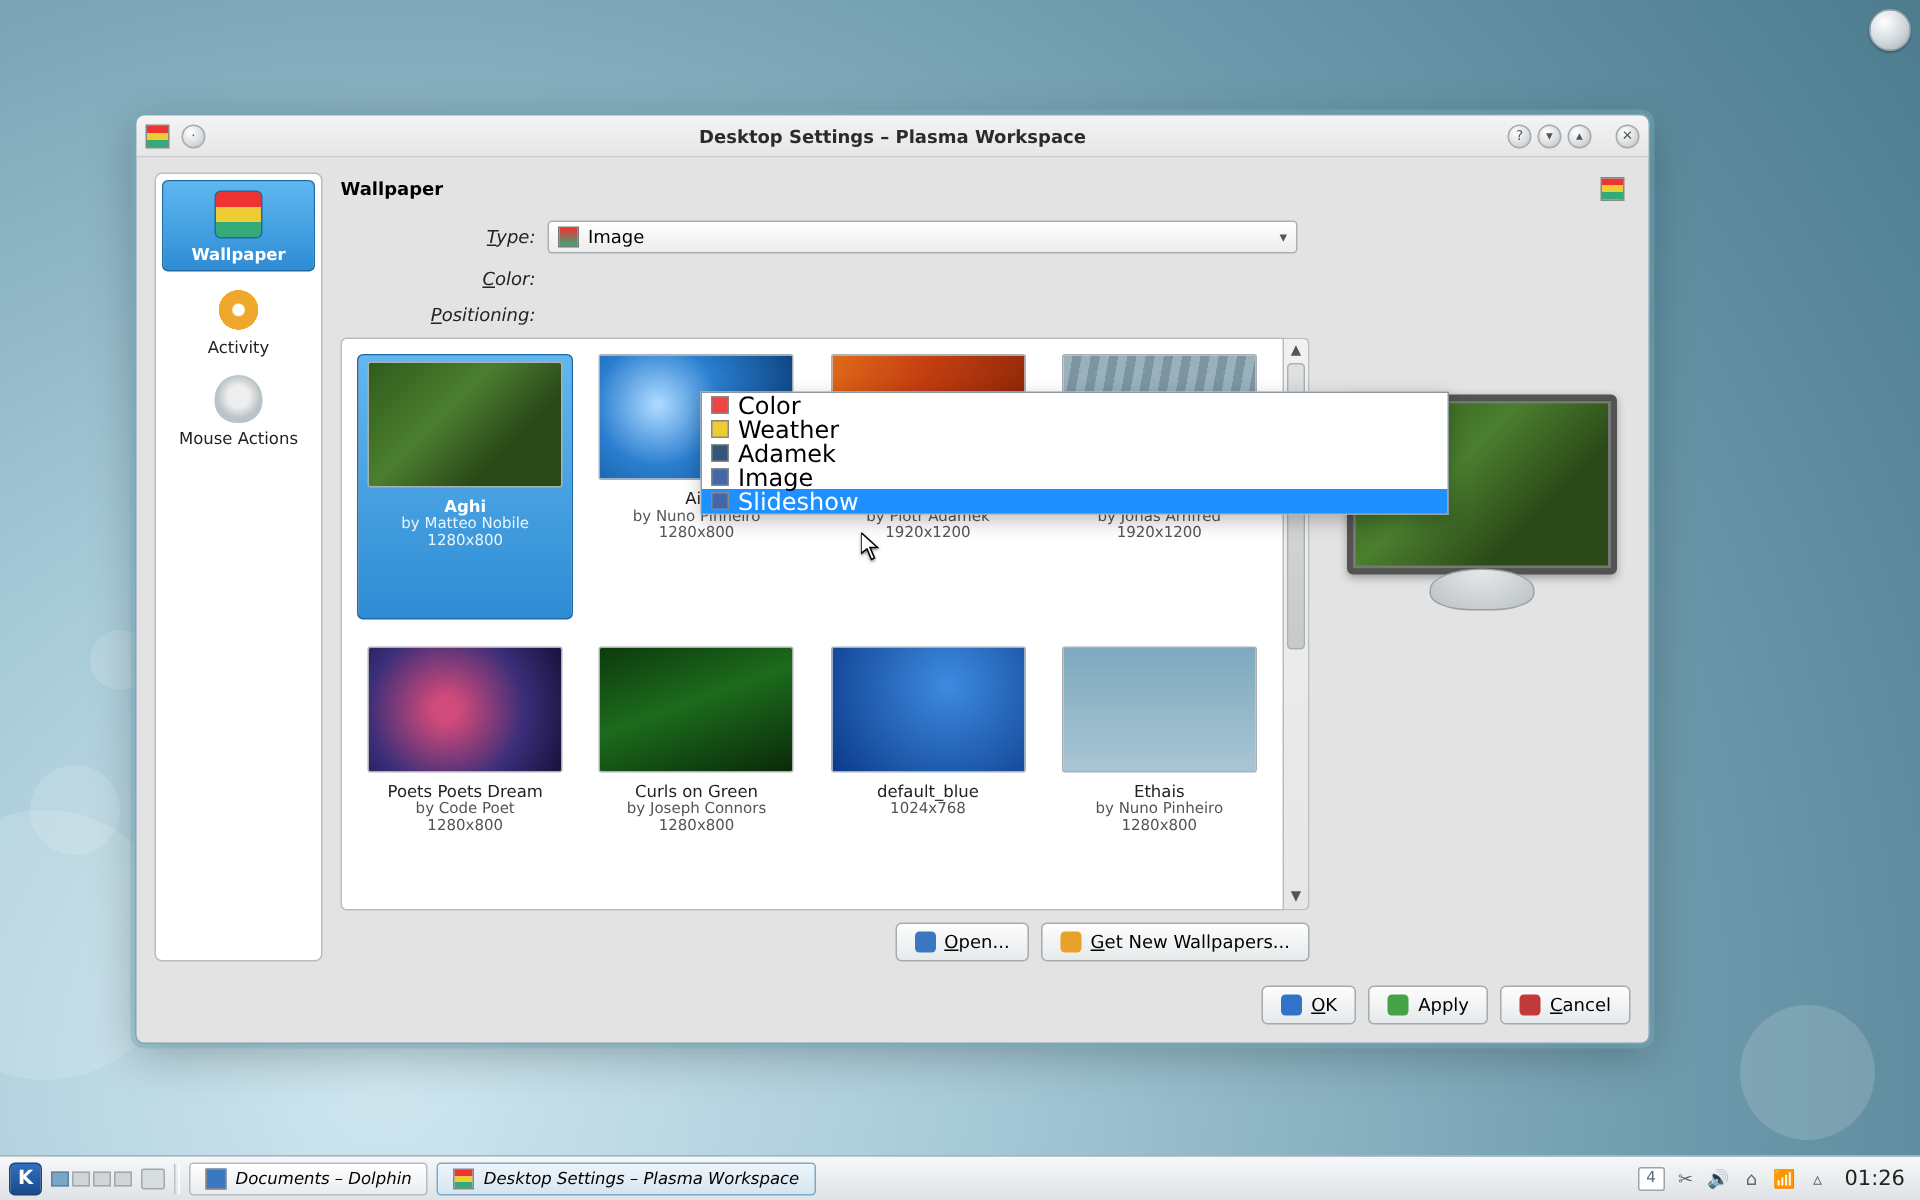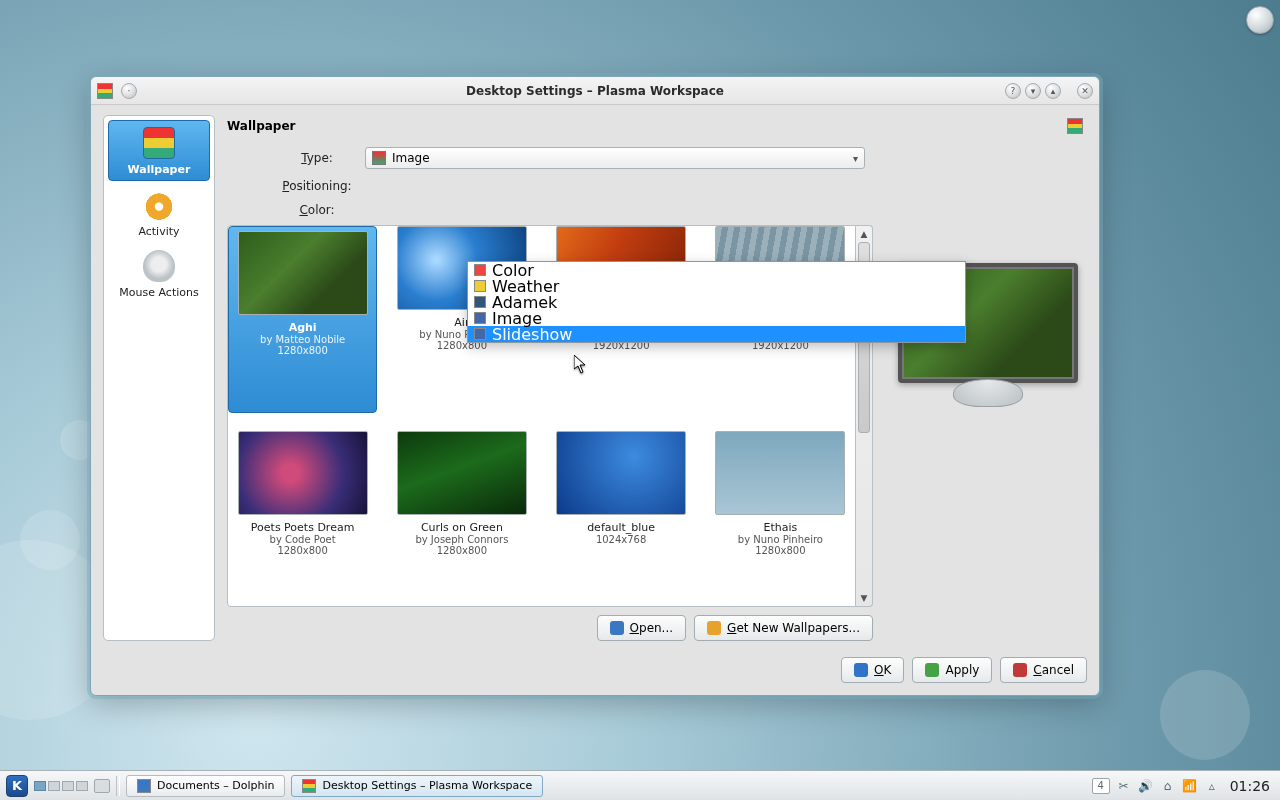--- a/index.html
+++ b/index.html
@@ -50,32 +50,32 @@
 }
 .sidebar-item .sicon { width:32px; height:32px; margin:0 auto 4px; border-radius:4px; }
 .sidebar-item.selected { background: linear-gradient(#5fb7f0,#2e8cd4); color:#fff; border:1px solid #1f6aa5; font-weight:bold; }
 
 .main { flex:1; display:flex; flex-direction:column; }
 .section-header { display:flex; align-items:center; justify-content:space-between; height:22px; margin-bottom:10px; }
 .section-header h2 { font-size:12px; font-weight:bold; }
 
 .form-rows { display:flex; flex-direction:column; gap:10px; margin-left:50px; margin-bottom:8px; }
 .form-row { display:flex; align-items:center; gap:8px; font-size:12px; }
-.form-row label { width:80px; text-align:center; color:#222; }
+.form-row label { width:80px; text-align:right; color:#222;font-style:italic; }
 .form-row label .ul { text-decoration: underline; }
 .combo { flex:0 0 500px; height:22px; border:1px solid #a8b1b6; border-radius:3px;
          background: linear-gradient(#fff,#ececec); display:flex; align-items:center; padding:0 6px; gap:6px; font-size:12px; position:relative;}
 .combo .chev { margin-left:auto; font-size:10px; color:#555; }
 .cicon { width:14px; height:14px; background:#3a6; border:1px solid #777; }
 
 .content-row { display:flex; gap:16px; flex:1; min-height:0; }
 .gallery-wrap { flex:1; display:flex; }
 .gallery {
   flex:1; background:#fff; border:1px solid #b5bfc4; border-radius:4px 0 0 4px;
-  display:grid; grid-template-columns: repeat(4, 1fr); gap:18px 10px;
+  padding:10px; display:grid; grid-template-columns: repeat(4, 1fr); gap:18px 10px;
   overflow:hidden;
 }
 .scrollbar { width:17px; background: linear-gradient(#f1f1f1,#e6e6e6); border:1px solid #b5bfc4; border-left:none;
              border-radius:0 4px 4px 0; display:flex; flex-direction:column; }
 .scrollbar .arr { height:16px; display:flex; align-items:center; justify-content:center; font-size:9px; color:#555;}
 .scrollbar .track { flex:1; position:relative; }
 .scrollbar .thumb { position:absolute; left:2px; right:2px; top:0; height:55%; background:linear-gradient(#e0e0e0,#c9c9c9);
                     border:1px solid #a9b0b4; border-radius:3px;}
 
 .wall { text-align:center; font-size:11px; color:#222; }
@@ -120,21 +120,21 @@
   background: linear-gradient(#f6f7f8,#dfe3e6); border-top:1px solid #a8b1b6;
   display:flex; align-items:center; padding:0 6px; gap:6px; font-size:11px;
 }
 .kmenu { width:22px; height:22px; border-radius:4px; background: linear-gradient(#2f6fc1,#1b4a8a);
          display:flex; align-items:center; justify-content:center; color:#fff; font-weight:bold; font-size:13px; border:1px solid #1a4378;}
 .pager { display:flex; gap:2px; }
 .pager .p { width:12px; height:10px; background:#cfd5d9; border:1px solid #a0a8ad; }
 .pager .p.on { background:#7aa6c5; border-color:#5a86a5; }
 .deskbtn { width:16px; height:14px; border:1px solid #a0a8ad; background:#d8dde0; border-radius:2px;}
 .task { height:22px; padding:0 10px; display:flex; align-items:center; gap:6px; border:1px solid #b4bcc1;
-        border-radius:3px; background:linear-gradient(#fff,#e9ecee); }
+        border-radius:3px; background:linear-gradient(#fff,#e9ecee);font-style:italic; }
 .task.active { background: linear-gradient(#eef5fa,#d4e6f2); border-color:#7eaac8; }
 .task .ti { width:14px; height:14px; background:#5a8; border:1px solid #888;}
 .tray { margin-left:auto; display:flex; align-items:center; gap:6px; }
 .tray .ti { width:16px; height:16px; color:#5a6a74; display:flex; align-items:center; justify-content:center; font-size:12px;}
 .clock { font-size:14px; color:#222; padding:0 4px;}
 .sep { width:4px; height:20px; border-left:1px solid #bcc4c9; border-right:1px solid #fff; }
 </style>
 </head>
 <body>
 
@@ -186,24 +186,24 @@
       <div class="form-rows">
         <div class="form-row">
           <label><span class="ul">T</span>ype:</label>
           <div class="combo">
             <span class="cicon" style="background:linear-gradient(#e33,#3a7);"></span>
             <span>Image</span>
             <span class="chev">▾</span>
           </div>
         </div>
         <div class="form-row">
+          <label><span class="ul">C</span>olor:</label>
+        </div>
+        <div class="form-row">
           <label><span class="ul">P</span>ositioning:</label>
-        </div>
-        <div class="form-row">
-          <label><span class="ul">C</span>olor:</label>
         </div>
       </div>
 
       <div class="content-row">
         <div style="flex:1; display:flex; flex-direction:column; min-width:0;">
           <div class="gallery-wrap">
             <div class="gallery" id="gallery">
                 <div class="wall sel">
                   <div class="thumb" style="background:linear-gradient(135deg,#2e5d1c,#4b7e2e 40%,#2b4a18 70%);"></div>
                   <div class="ttl">Aghi</div>

